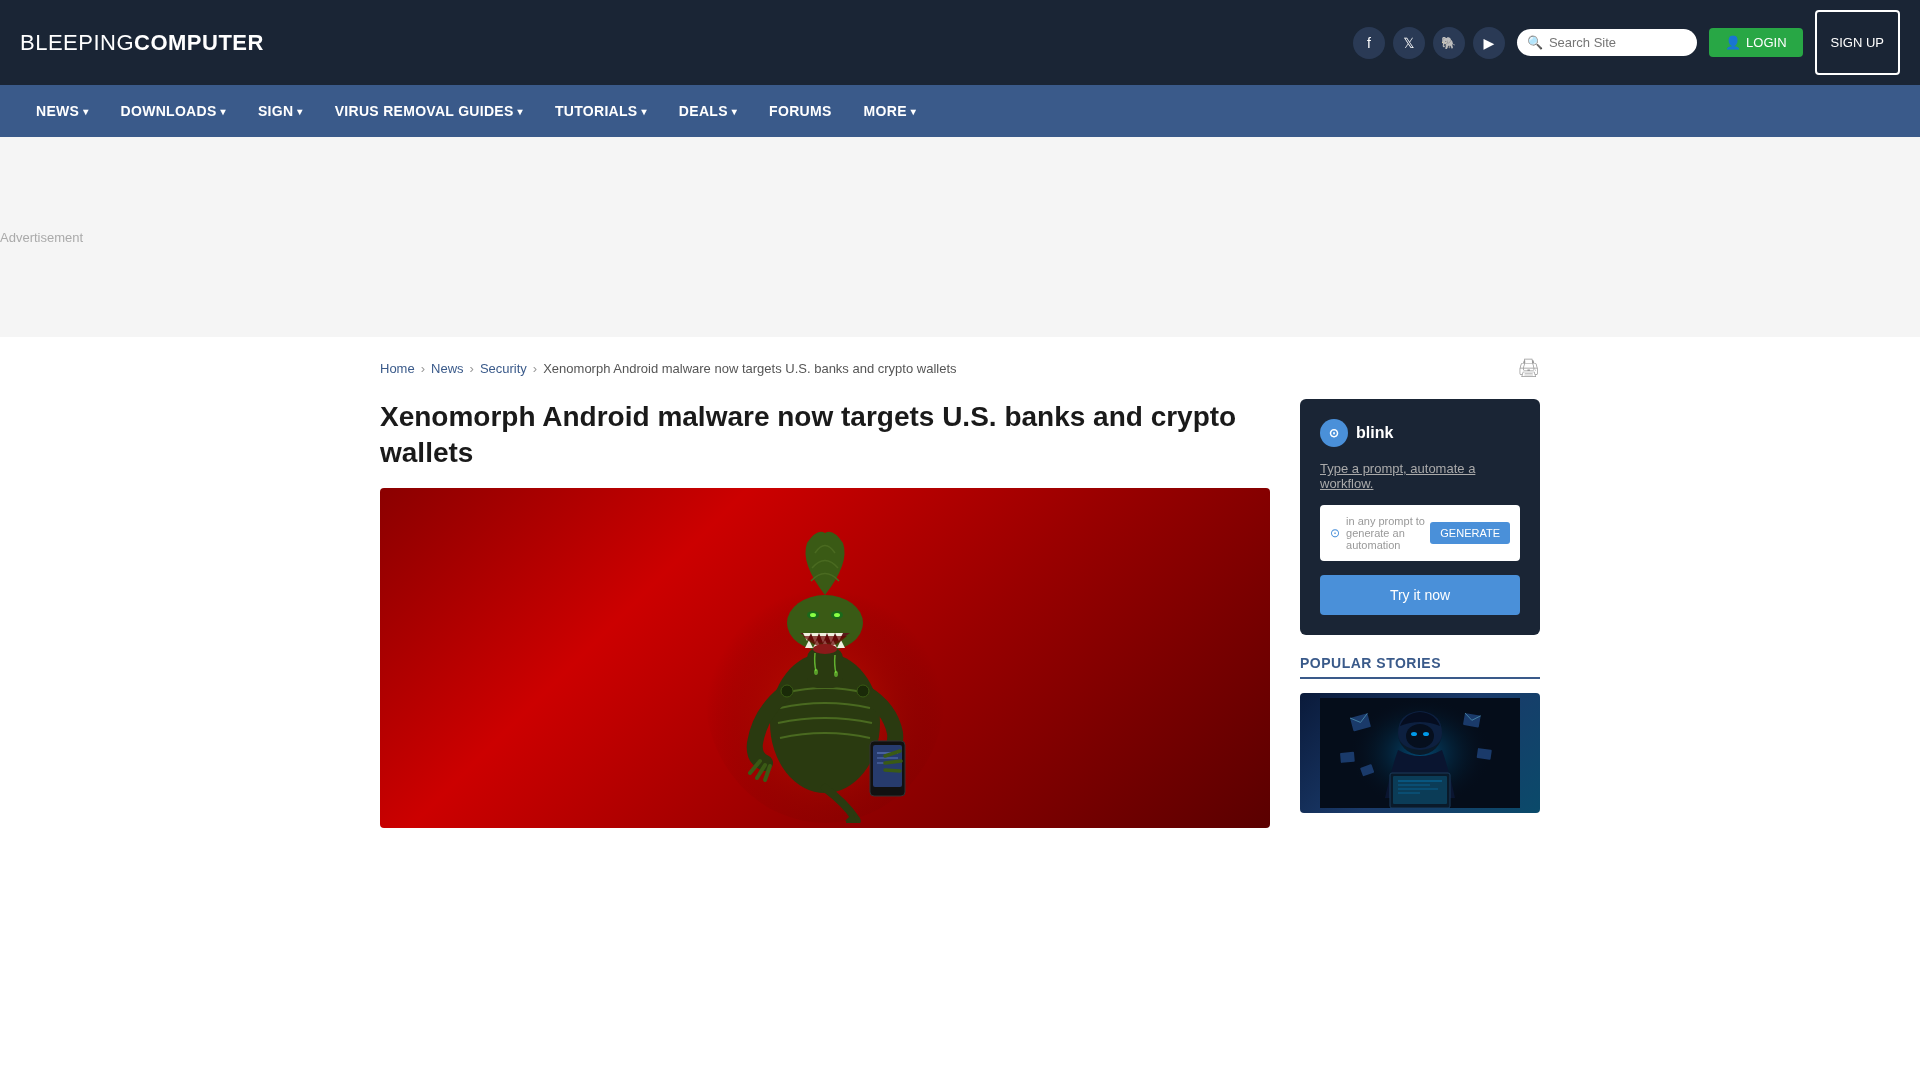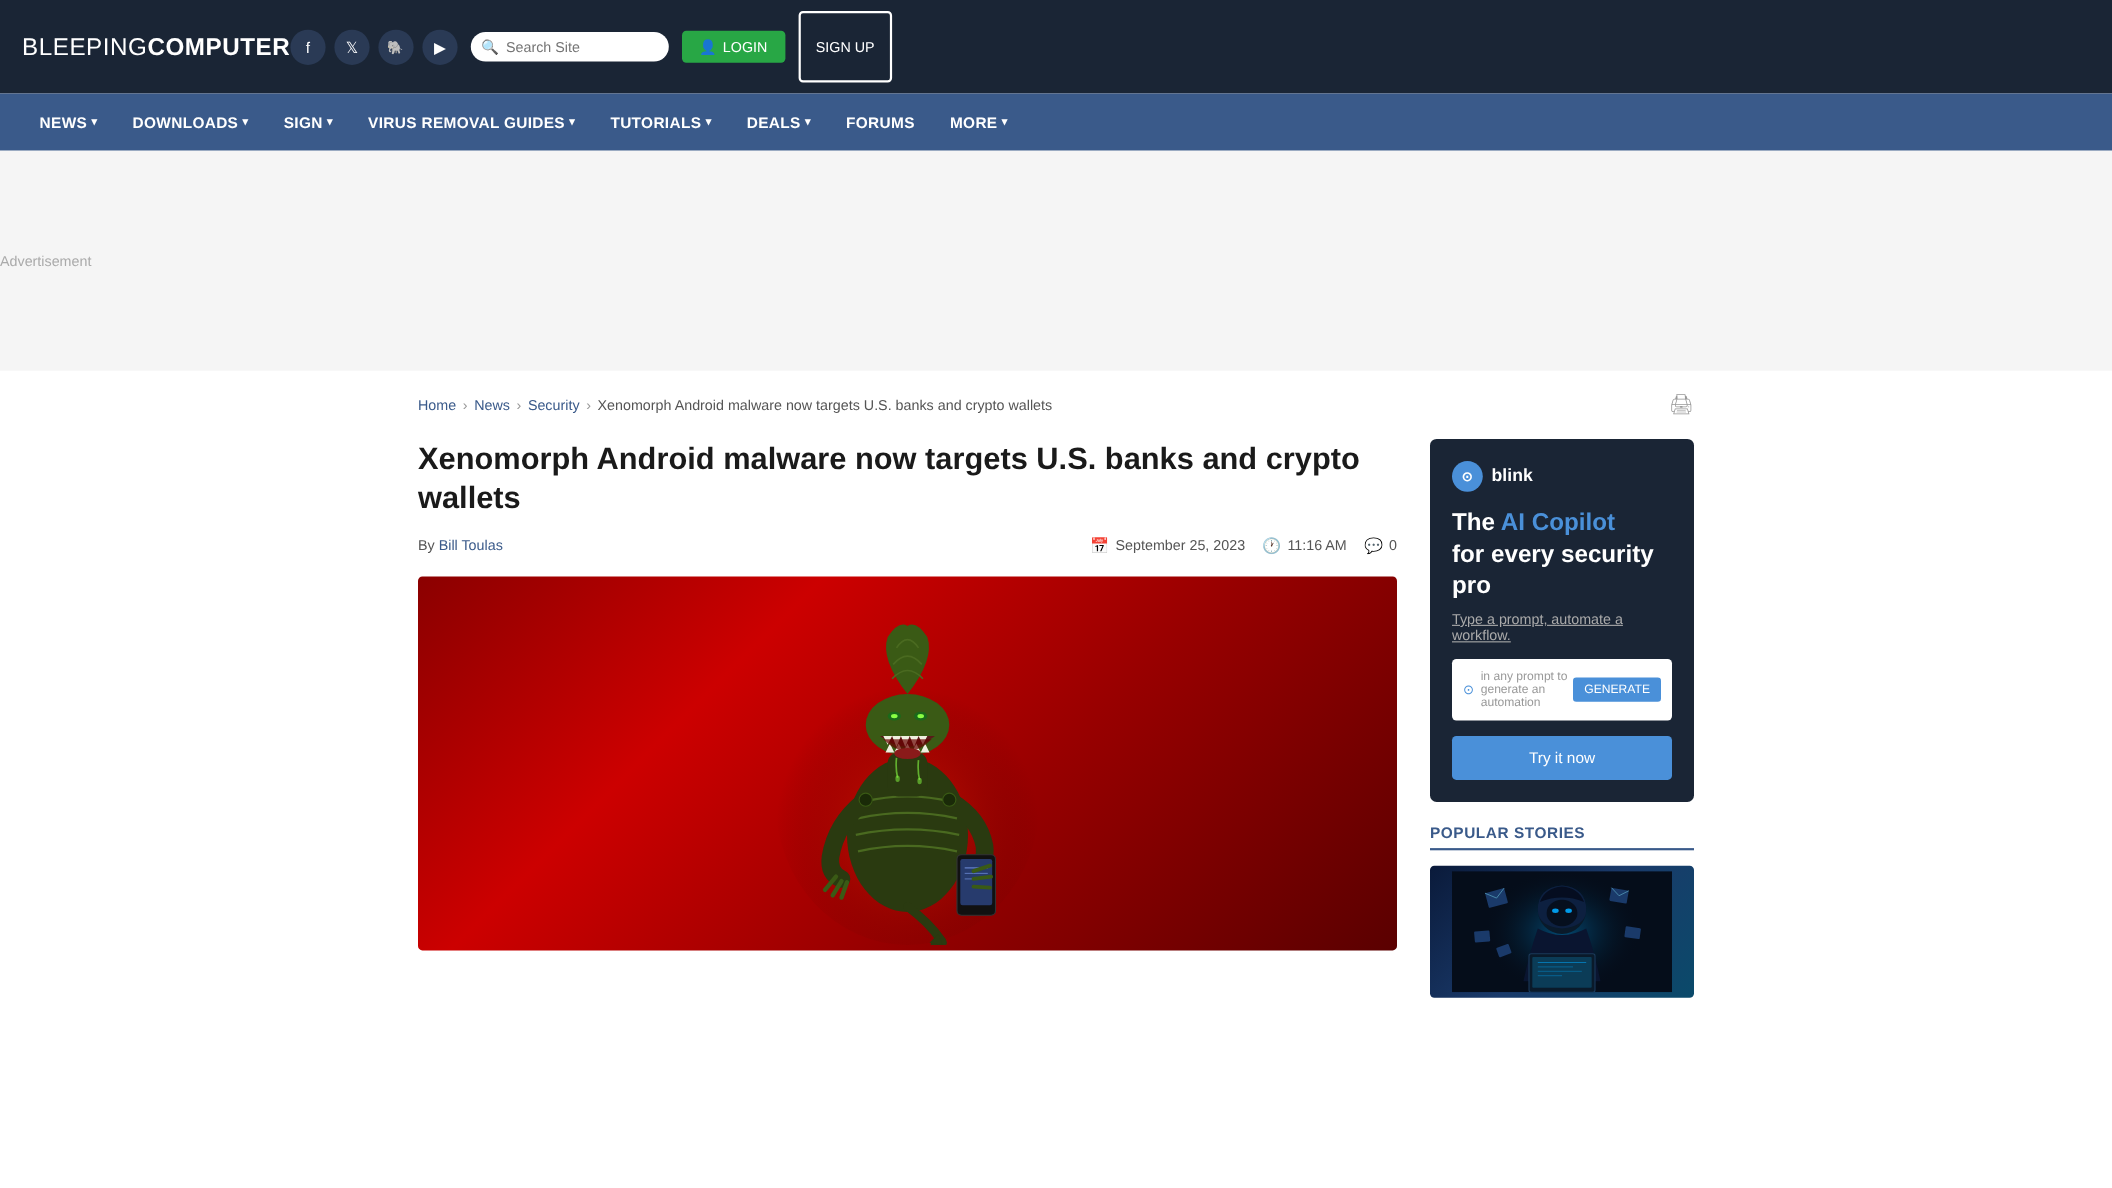--- a/index.html
+++ b/index.html
@@ -4,20 +4,21 @@
   <style>
     * { margin: 0; padding: 0; box-sizing: border-box; }
     body { font-family: Arial, sans-serif; background: #fff; color: #333; }
 
     
     .header {
       background: #1a2535;
       padding: 10px 20px;
       display: flex;
       align-items: center;
+      justify-content: space-between;
     }
     .logo {
       color: #fff;
       font-size: 22px;
       font-weight: 400;
       letter-spacing: 0.5px;
       text-decoration: none;
     }
     .logo strong { font-weight: 700; }
     .header-right {
@@ -376,40 +377,20 @@
       <span class="current">Xenomorph Android malware now targets U.S. banks and crypto wallets</span>
     </div>
     <span class="print-icon" title="Print">🖨</span>
   </div>
 
   <div class="article-layout">
 
     <div class="article-main">
       <h1 class="article-title">Xenomorph Android malware now targets U.S. banks and crypto wallets</h1>
 
-      <div class="article-meta">
-        <div>
-          <span>By</span>
-          <a href="#" class="author">Bill Toulas</a>
-        </div>
-        <div class="meta-right">
-          <div class="meta-item">
-            <span class="meta-icon">📅</span>
-            <span>September 25, 2023</span>
-          </div>
-          <div class="meta-item">
-            <span class="meta-icon">🕐</span>
-            <span>11:16 AM</span>
-          </div>
-          <div class="meta-item" style="cursor:pointer;">
-            <span class="meta-icon">💬</span>
-            <span>0</span>
-          </div>
-        </div>
-      </div>
 
       <div class="article-image">
         <svg width="280" height="330" viewBox="0 0 280 330">
 
           <radialGradient id="bg-glow" cx="50%" cy="60%" r="50%">
             <stop offset="0%" stop-color="#ff2200" stop-opacity="0.6"></stop>
             <stop offset="100%" stop-color="#440000" stop-opacity="0"></stop>
           </radialGradient>
           <ellipse cx="140" cy="200" rx="120" ry="130" fill="url(#bg-glow)"></ellipse>
 
@@ -481,24 +462,20 @@
       </div>
     </div>
 
     <div class="article-sidebar">
 
       <div class="sidebar-ad">
         <div class="blink-logo">
           <div class="blink-dot">⊙</div>
           <span>blink</span>
         </div>
-        <h2>
-          <span>The </span><span class="highlight">AI Copilot</span>
-          <br><span> for every security pro</span>
-        </h2>
         <p>Type a prompt, automate a workflow.</p>
         <div class="ad-input-mock">
           <div class="ad-input-inner">
             <span style="font-size:12px;color:#4a90d9;">⊙</span>
             <span class="ad-input-text">in any prompt to generate an automation</span>
           </div>
           <button class="ad-generate-btn">GENERATE</button>
         </div>
         <button class="try-it-btn">Try it now</button>
       </div>

